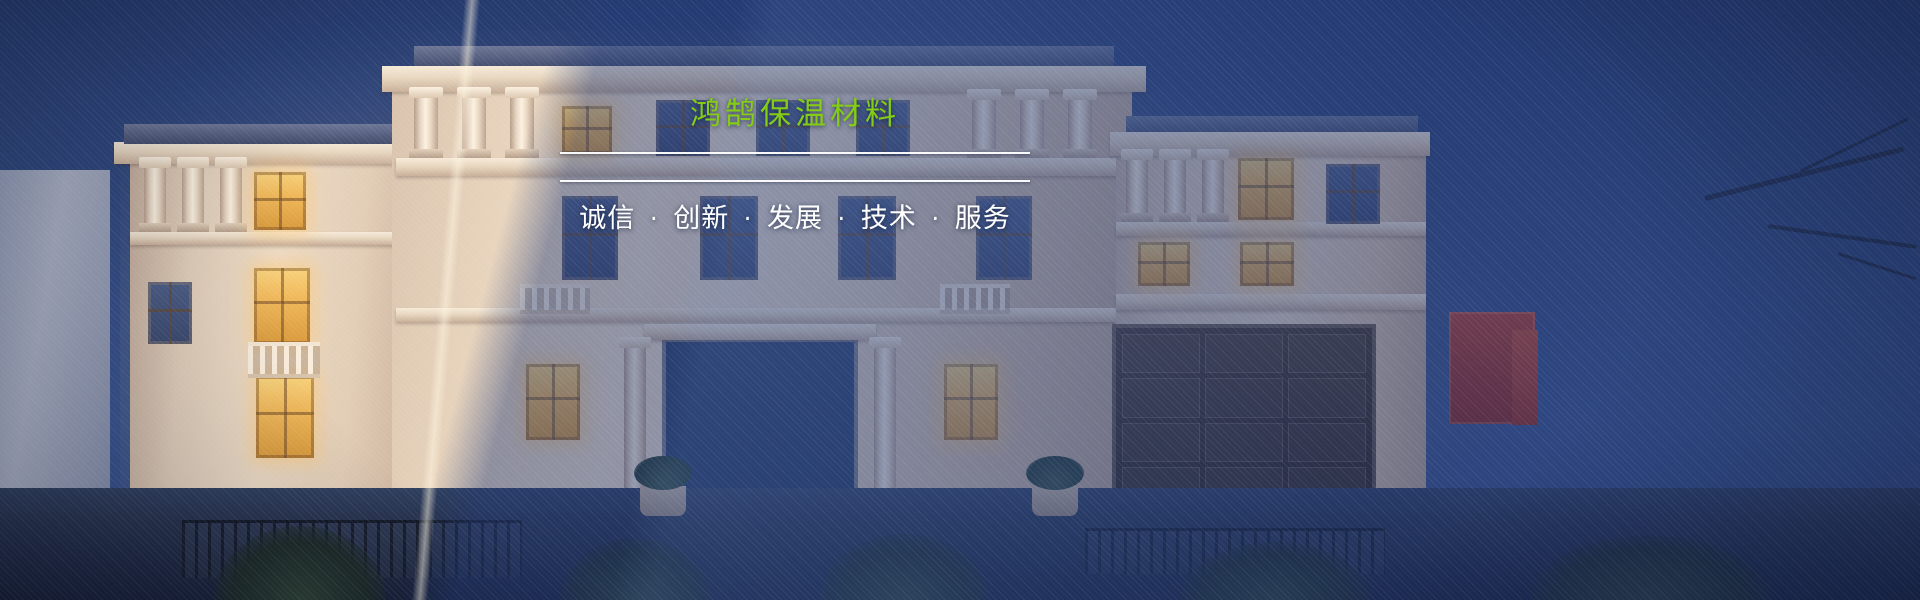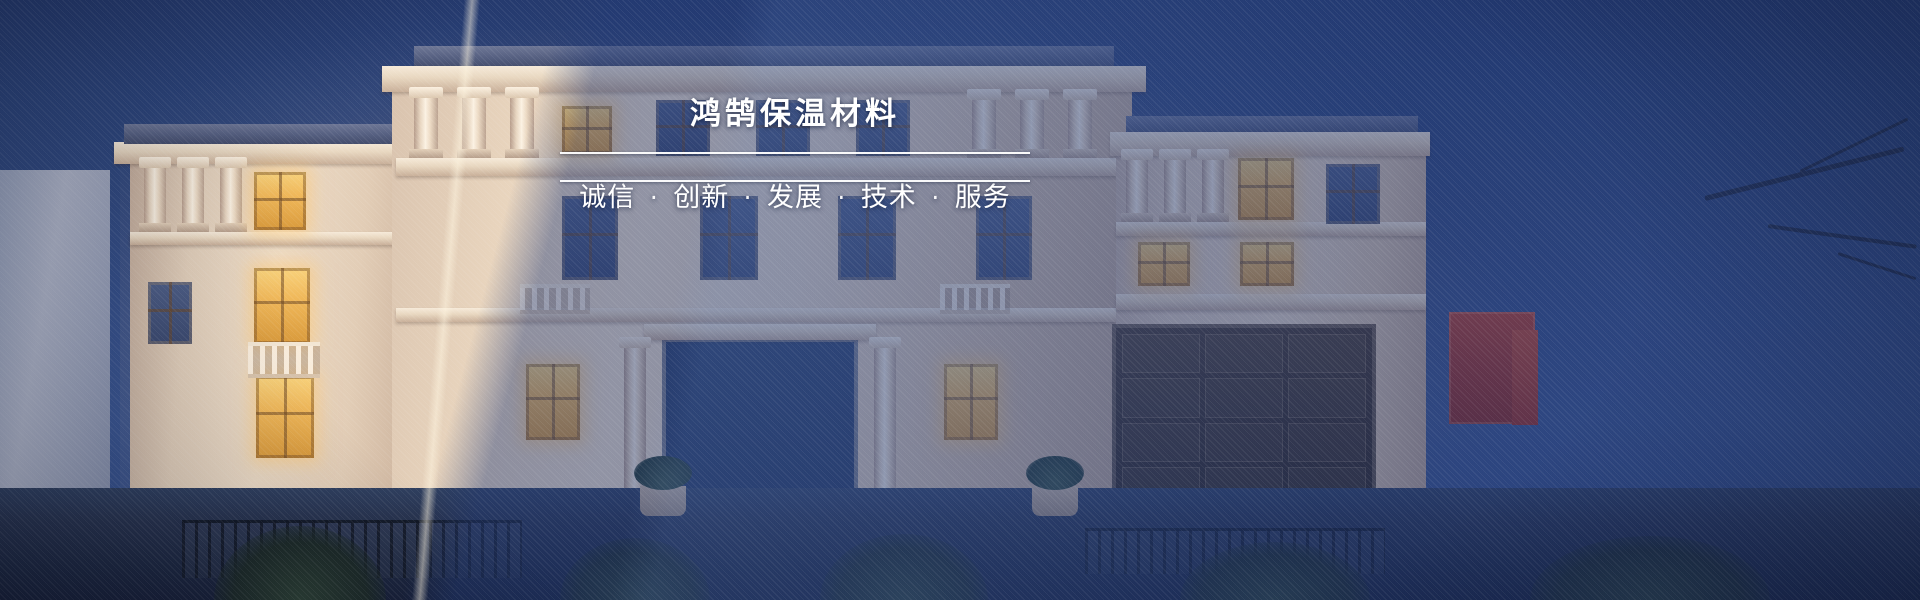--- a/index.html
+++ b/index.html
@@ -265,22 +265,22 @@
     top: 96px;
     width: 470px;
     text-align: center;
     z-index: 40;
   }
 
   .brand {
     font-size: 31px;
     line-height: 1.1;
     letter-spacing: 4px;
-    color: #ffffff;
-    font-weight: 700;
+    color: #84cc16;
+    font-weight: 400;
     text-shadow: 0 1px 5px rgba(10,20,50,0.75);
     white-space: nowrap;
   }
 
   .rule {
     height: 2px;
     background: #ffffff;
     margin: 22px auto 0;
     width: 100%;
     opacity: 0.96;
@@ -308,20 +308,21 @@
   .rule-2 {
     height: 2px;
     background: #ffffff;
     margin: 26px auto 0;
     width: 100%;
     opacity: 0.95;
     box-shadow: 0 1px 3px rgba(10,20,50,0.5);
   }
 
   .tagline {
+    margin-top: 21px;
     font-size: 27px;
     line-height: 1.1;
     color: #ffffff;
     letter-spacing: 1px;
     white-space: nowrap;
     text-shadow: 0 1px 5px rgba(10,20,50,0.78);
   }
   .tagline .sep {
     padding: 0 5px;
     font-size: 24px;

